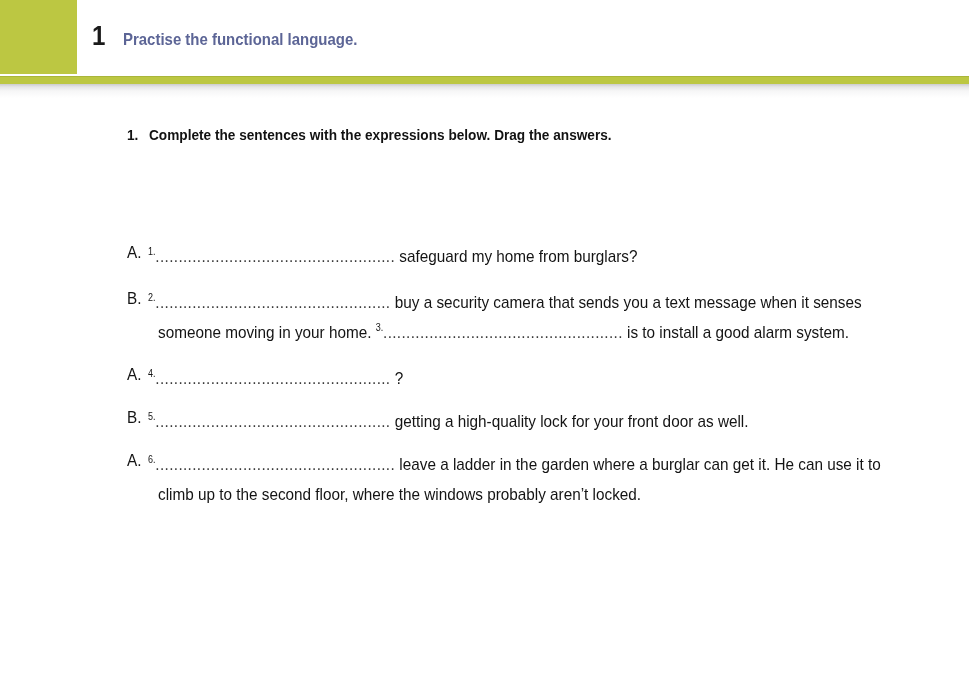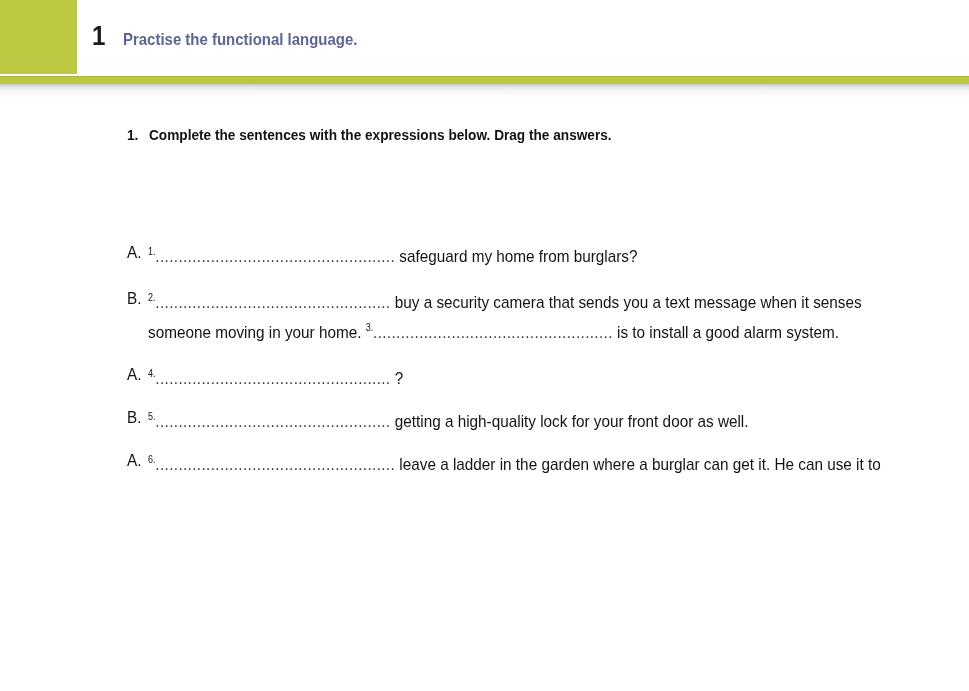--- a/index.html
+++ b/index.html
@@ -133,20 +133,21 @@
   .ex-body {
     margin-left: 21px;
     font-size: 17px;
     color: #141414;
     line-height: 30px;
     max-width: 790px;
     text-indent: 0;
   }
   .ex-body .wrapline {
     display: block;
+    margin-left: 10px;
   }
   .ex-inner {
     display: inline-block;
     transform: scaleX(0.9);
     transform-origin: left top;
     white-space: nowrap;
   }
 
   .sup-num {
     font-size: 10px;
@@ -215,17 +216,18 @@
       <span class="ex-label">B.</span>
       <div class="ex-body">
         <span class="ex-inner"><span class="sup-num">5.</span><span class="dots">...................................................</span><span class="txt"> getting a high-quality lock for your front door as well.</span></span>
       </div>
     </div>
 
     <div class="ex-item">
       <span class="ex-label">A.</span>
       <div class="ex-body">
         <span class="ex-inner"><span class="sup-num">6.</span><span class="dots">....................................................</span><span class="txt"> leave a ladder in the garden where a burglar can get it. He can use it to</span></span>
+        <span class="wrapline"><span class="ex-inner"><span class="txt">climb up to the second floor, where the windows probably aren’t locked.</span></span></span>
       </div>
     </div>
 
   </div>
 </div>
 
 </body></html>

